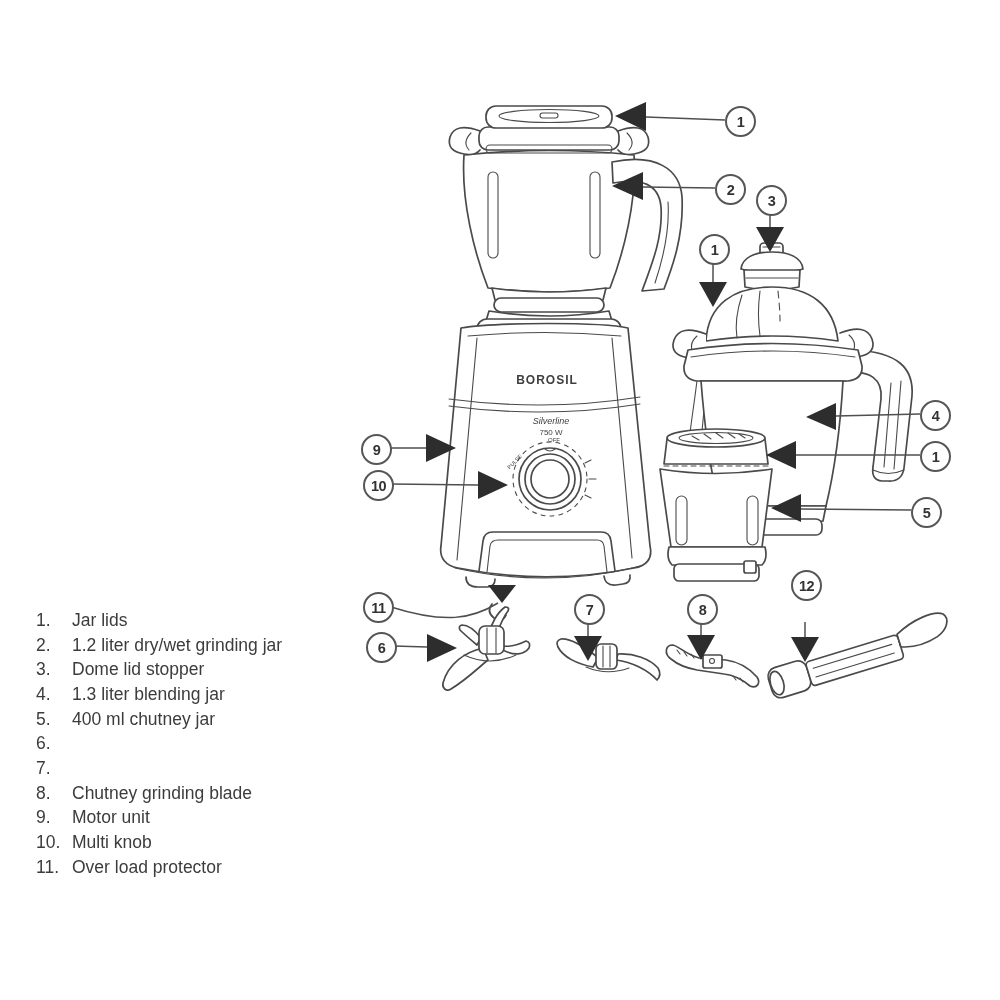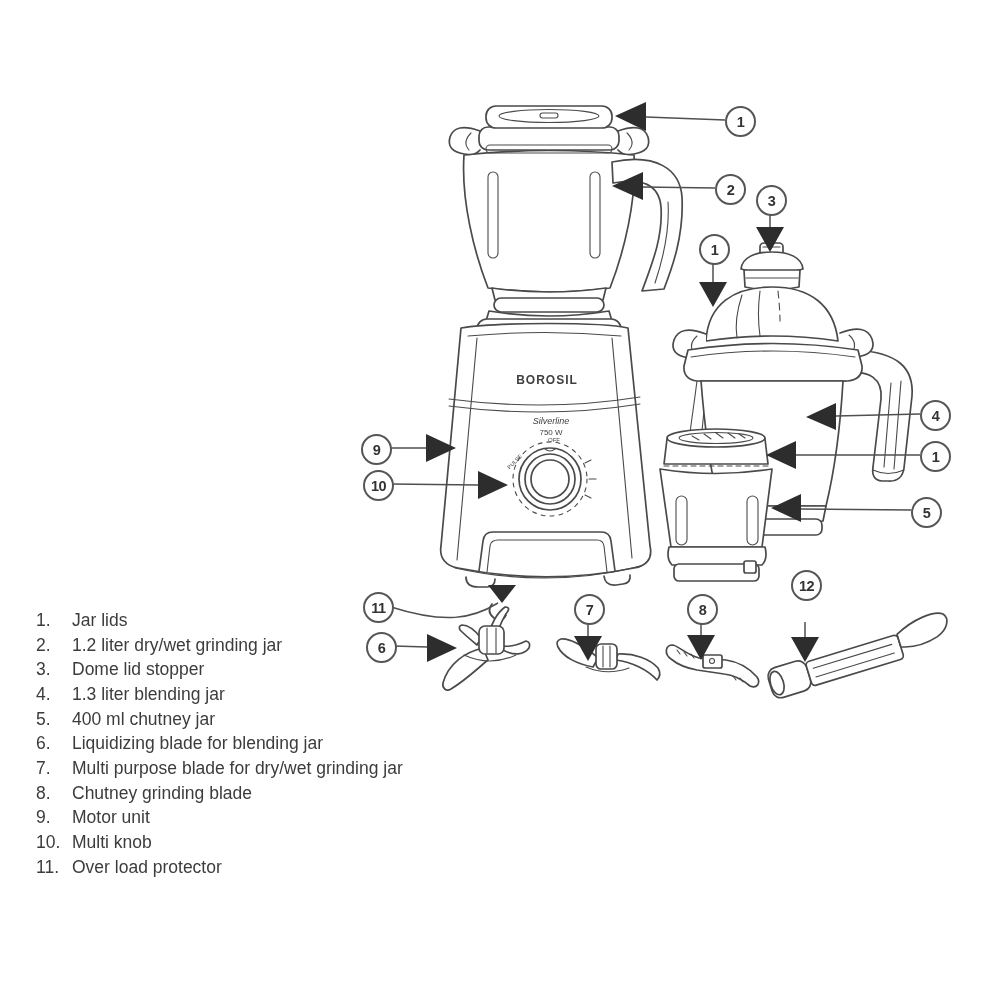--- a/index.html
+++ b/index.html
@@ -235,25 +235,23 @@
   <div class="legend-row">
         <span class="legend-num">4.</span>
         <span class="legend-label">1.3 liter blending jar</span>
       </div>
   <div class="legend-row">
         <span class="legend-num">5.</span>
         <span class="legend-label">400 ml chutney jar</span>
       </div>
   <div class="legend-row">
         <span class="legend-num">6.</span>
-        <span class="legend-label">Liquidizing blade for blending jar</span>
       </div>
   <div class="legend-row">
         <span class="legend-num">7.</span>
-        <span class="legend-label">Multi purpose blade for dry/wet grinding jar</span>
       </div>
   <div class="legend-row">
         <span class="legend-num">8.</span>
         <span class="legend-label">Chutney grinding blade</span>
       </div>
   <div class="legend-row">
         <span class="legend-num">9.</span>
         <span class="legend-label">Motor unit</span>
       </div>
   <div class="legend-row">

